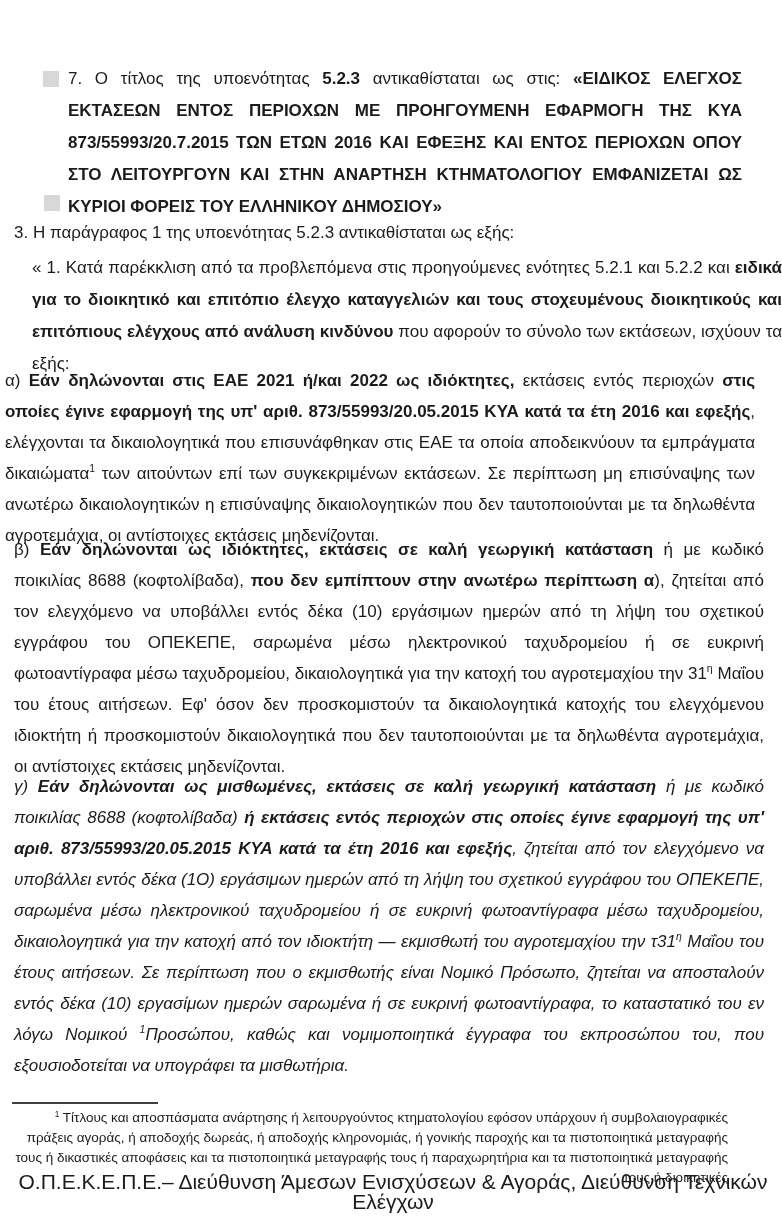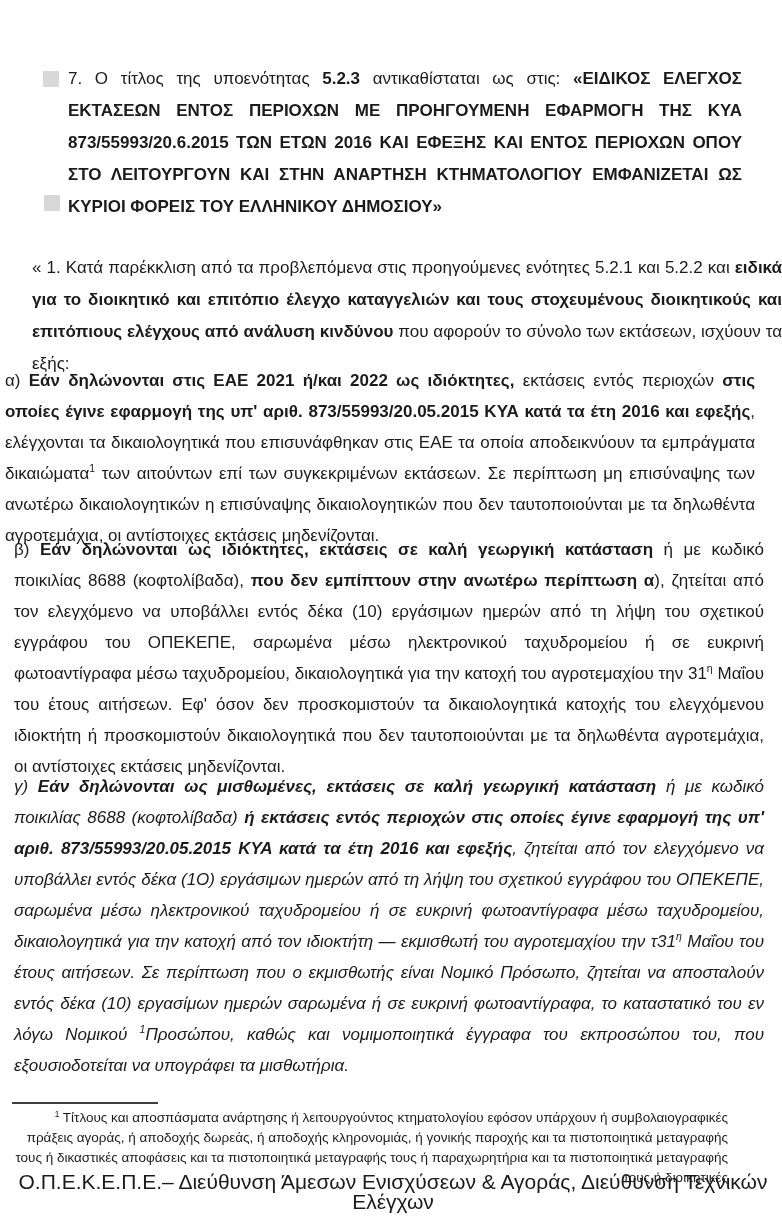--- a/index.html
+++ b/index.html
@@ -59,24 +59,25 @@
   sup{font-size:0.62em;line-height:0;vertical-align:super;}
 </style>
 </head>
 <body>
 
 <div class="page">
 
 
   <div class="sq sq1"></div>
 
-  <p class="body item2"><span>7. Ο τίτλος της υποενότητας </span><span class="b">5.2.3</span><span> αντικαθίσταται ως στις: </span><span class="b">«ΕΙΔΙΚΟΣ ΕΛΕΓΧΟΣ ΕΚΤΑΣΕΩΝ ΕΝΤΟΣ ΠΕΡΙΟΧΩΝ ΜΕ ΠΡΟΗΓΟΥΜΕΝΗ ΕΦΑΡΜΟΓΗ ΤΗΣ ΚΥΑ 873/55993/20.6.2015 ΤΩΝ ΕΤΩΝ 2016 ΚΑΙ ΕΦΕΞΗΣ ΚΑΙ ΕΝΤΟΣ ΠΕΡΙΟΧΩΝ ΟΠΟΥ ΣΤΟ ΛΕΙΤΟΥΡΓΟΥΝ ΚΑΙ ΣΤΗΝ ΑΝΑΡΤΗΣΗ ΚΤΗΜΑΤΟΛΟΓΙΟΥ ΕΜΦΑΝΙΖΕΤΑΙ ΩΣ ΚΥΡΙΟΙ ΦΟΡΕΙΣ ΤΟΥ ΕΛΛΗΝΙΚΟΥ ΔΗΜΟΣΙΟΥ»</span></p>
+  <p class="body item2"><span>7. Ο τίτλος της υποενότητας </span><span class="b">5.2.3</span><span> αντικαθίσταται ως στις: </span><span class="b">«ΕΙΔΙΚΟΣ ΕΛΕΓΧΟΣ ΕΚΤΑΣΕΩΝ ΕΝΤΟΣ ΠΕΡΙΟΧΩΝ ΜΕ ΠΡΟΗΓΟΥΜΕΝΗ ΕΦΑΡΜΟΓΗ ΤΗΣ ΚΥΑ 873/55993/20.7.2015 ΤΩΝ ΕΤΩΝ 2016 ΚΑΙ ΕΦΕΞΗΣ ΚΑΙ ΕΝΤΟΣ ΠΕΡΙΟΧΩΝ ΟΠΟΥ ΣΤΟ ΛΕΙΤΟΥΡΓΟΥΝ ΚΑΙ ΣΤΗΝ ΑΝΑΡΤΗΣΗ ΚΤΗΜΑΤΟΛΟΓΙΟΥ ΕΜΦΑΝΙΖΕΤΑΙ ΩΣ ΚΥΡΙΟΙ ΦΟΡΕΙΣ ΤΟΥ ΕΛΛΗΝΙΚΟΥ ΔΗΜΟΣΙΟΥ»</span></p>
 
   <div class="sq sq2"></div>
 
+  <p class="body para3">3. Η παράγραφος 1 της υποενότητας 5.2.3 αντικαθίσταται ως εξής:</p>
 
   <p class="body intro"><span>« 1. Κατά παρέκκλιση από τα προβλεπόμενα στις προηγούμενες ενότητες 5.2.1 και 5.2.2 και </span><span class="b">ειδικά για το διοικητικό και επιτόπιο έλεγχο καταγγελιών και τους στοχευμένους διοικητικούς και επιτόπιους ελέγχους από ανάλυση κινδύνου</span><span> που αφορούν το σύνολο των εκτάσεων, ισχύουν τα εξής:</span></p>
 
   <p class="body case-a"><span>α) </span><span class="b">Εάν δηλώνονται στις ΕΑΕ 2021 ή/και 2022 ως ιδιόκτητες,</span><span> εκτάσεις εντός περιοχών </span><span class="b">στις οποίες έγινε εφαρμογή της υπ' αριθ. 873/55993/20.05.2015 ΚΥΑ κατά τα έτη 2016 και εφεξής</span><span>, ελέγχονται τα δικαιολογητικά που επισυνάφθηκαν στις ΕΑΕ τα οποία αποδεικνύουν τα εμπράγματα δικαιώματα</span><sup>1</sup><span> των αιτούντων επί των συγκεκριμένων εκτάσεων. Σε περίπτωση μη επισύναψης των ανωτέρω δικαιολογητικών  η επισύναψης δικαιολογητικών που δεν ταυτοποιούνται με τα δηλωθέντα αγροτεμάχια, οι αντίστοιχες εκτάσεις μηδενίζονται.</span></p>
 
   <p class="body case-b"><span>β) </span><span class="b">Εάν δηλώνονται ως ιδιόκτητες, εκτάσεις σε καλή γεωργική κατάσταση</span><span> ή με κωδικό ποικιλίας 8688 (κοφτολίβαδα), </span><span class="b">που δεν εμπίπτουν στην ανωτέρω περίπτωση α</span><span>), ζητείται από τον ελεγχόμενο να υποβάλλει εντός δέκα (10) εργάσιμων ημερών από τη λήψη του σχετικού εγγράφου του ΟΠΕΚΕΠΕ, σαρωμένα μέσω ηλεκτρονικού ταχυδρομείου ή σε ευκρινή φωτοαντίγραφα μέσω ταχυδρομείου, δικαιολογητικά  για την κατοχή του αγροτεμαχίου την  31</span><sup>η</sup><span> Μαΐου του έτους αιτήσεων. Εφ' όσον δεν προσκομιστούν τα δικαιολογητικά κατοχής του ελεγχόμενου ιδιοκτήτη ή προσκομιστούν δικαιολογητικά που δεν ταυτοποιούνται με τα δηλωθέντα αγροτεμάχια, οι αντίστοιχες εκτάσεις μηδενίζονται.</span></p>
 
   <p class="body case-c"><span>γ) </span><span class="b">Εάν δηλώνονται ως μισθωμένες, εκτάσεις σε καλή γεωργική κατάσταση</span><span> ή με κωδικό ποικιλίας 8688 (κοφτολίβαδα) </span><span class="b">ή εκτάσεις εντός περιοχών στις οποίες έγινε εφαρμογή της υπ' αριθ. 873/55993/20.05.2015 ΚΥΑ κατά τα έτη 2016 και εφεξής</span><span>, ζητείται από τον ελεγχόμενο να υποβάλλει εντός δέκα (1Ο) εργάσιμων ημερών από τη λήψη του σχετικού εγγράφου του ΟΠΕΚΕΠΕ, σαρωμένα μέσω ηλεκτρονικού ταχυδρομείου ή σε ευκρινή φωτοαντίγραφα μέσω ταχυδρομείου, δικαιολογητικά  για την κατοχή από τον ιδιοκτήτη — εκμισθωτή του αγροτεμαχίου την τ31</span><sup>η</sup><span> Μαΐου του έτους αιτήσεων. Σε περίπτωση που ο εκμισθωτής είναι Νομικό Πρόσωπο, ζητείται να αποσταλούν εντός δέκα (10) εργασίμων ημερών σαρωμένα ή σε ευκρινή φωτοαντίγραφα, το καταστατικό του εν λόγω Νομικού </span><sup>1</sup><span>Προσώπου, καθώς και νομιμοποιητικά έγγραφα του εκπροσώπου του, που εξουσιοδοτείται να υπογράφει τα μισθωτήρια.</span></p>
 
   <div class="fn-rule"></div>

